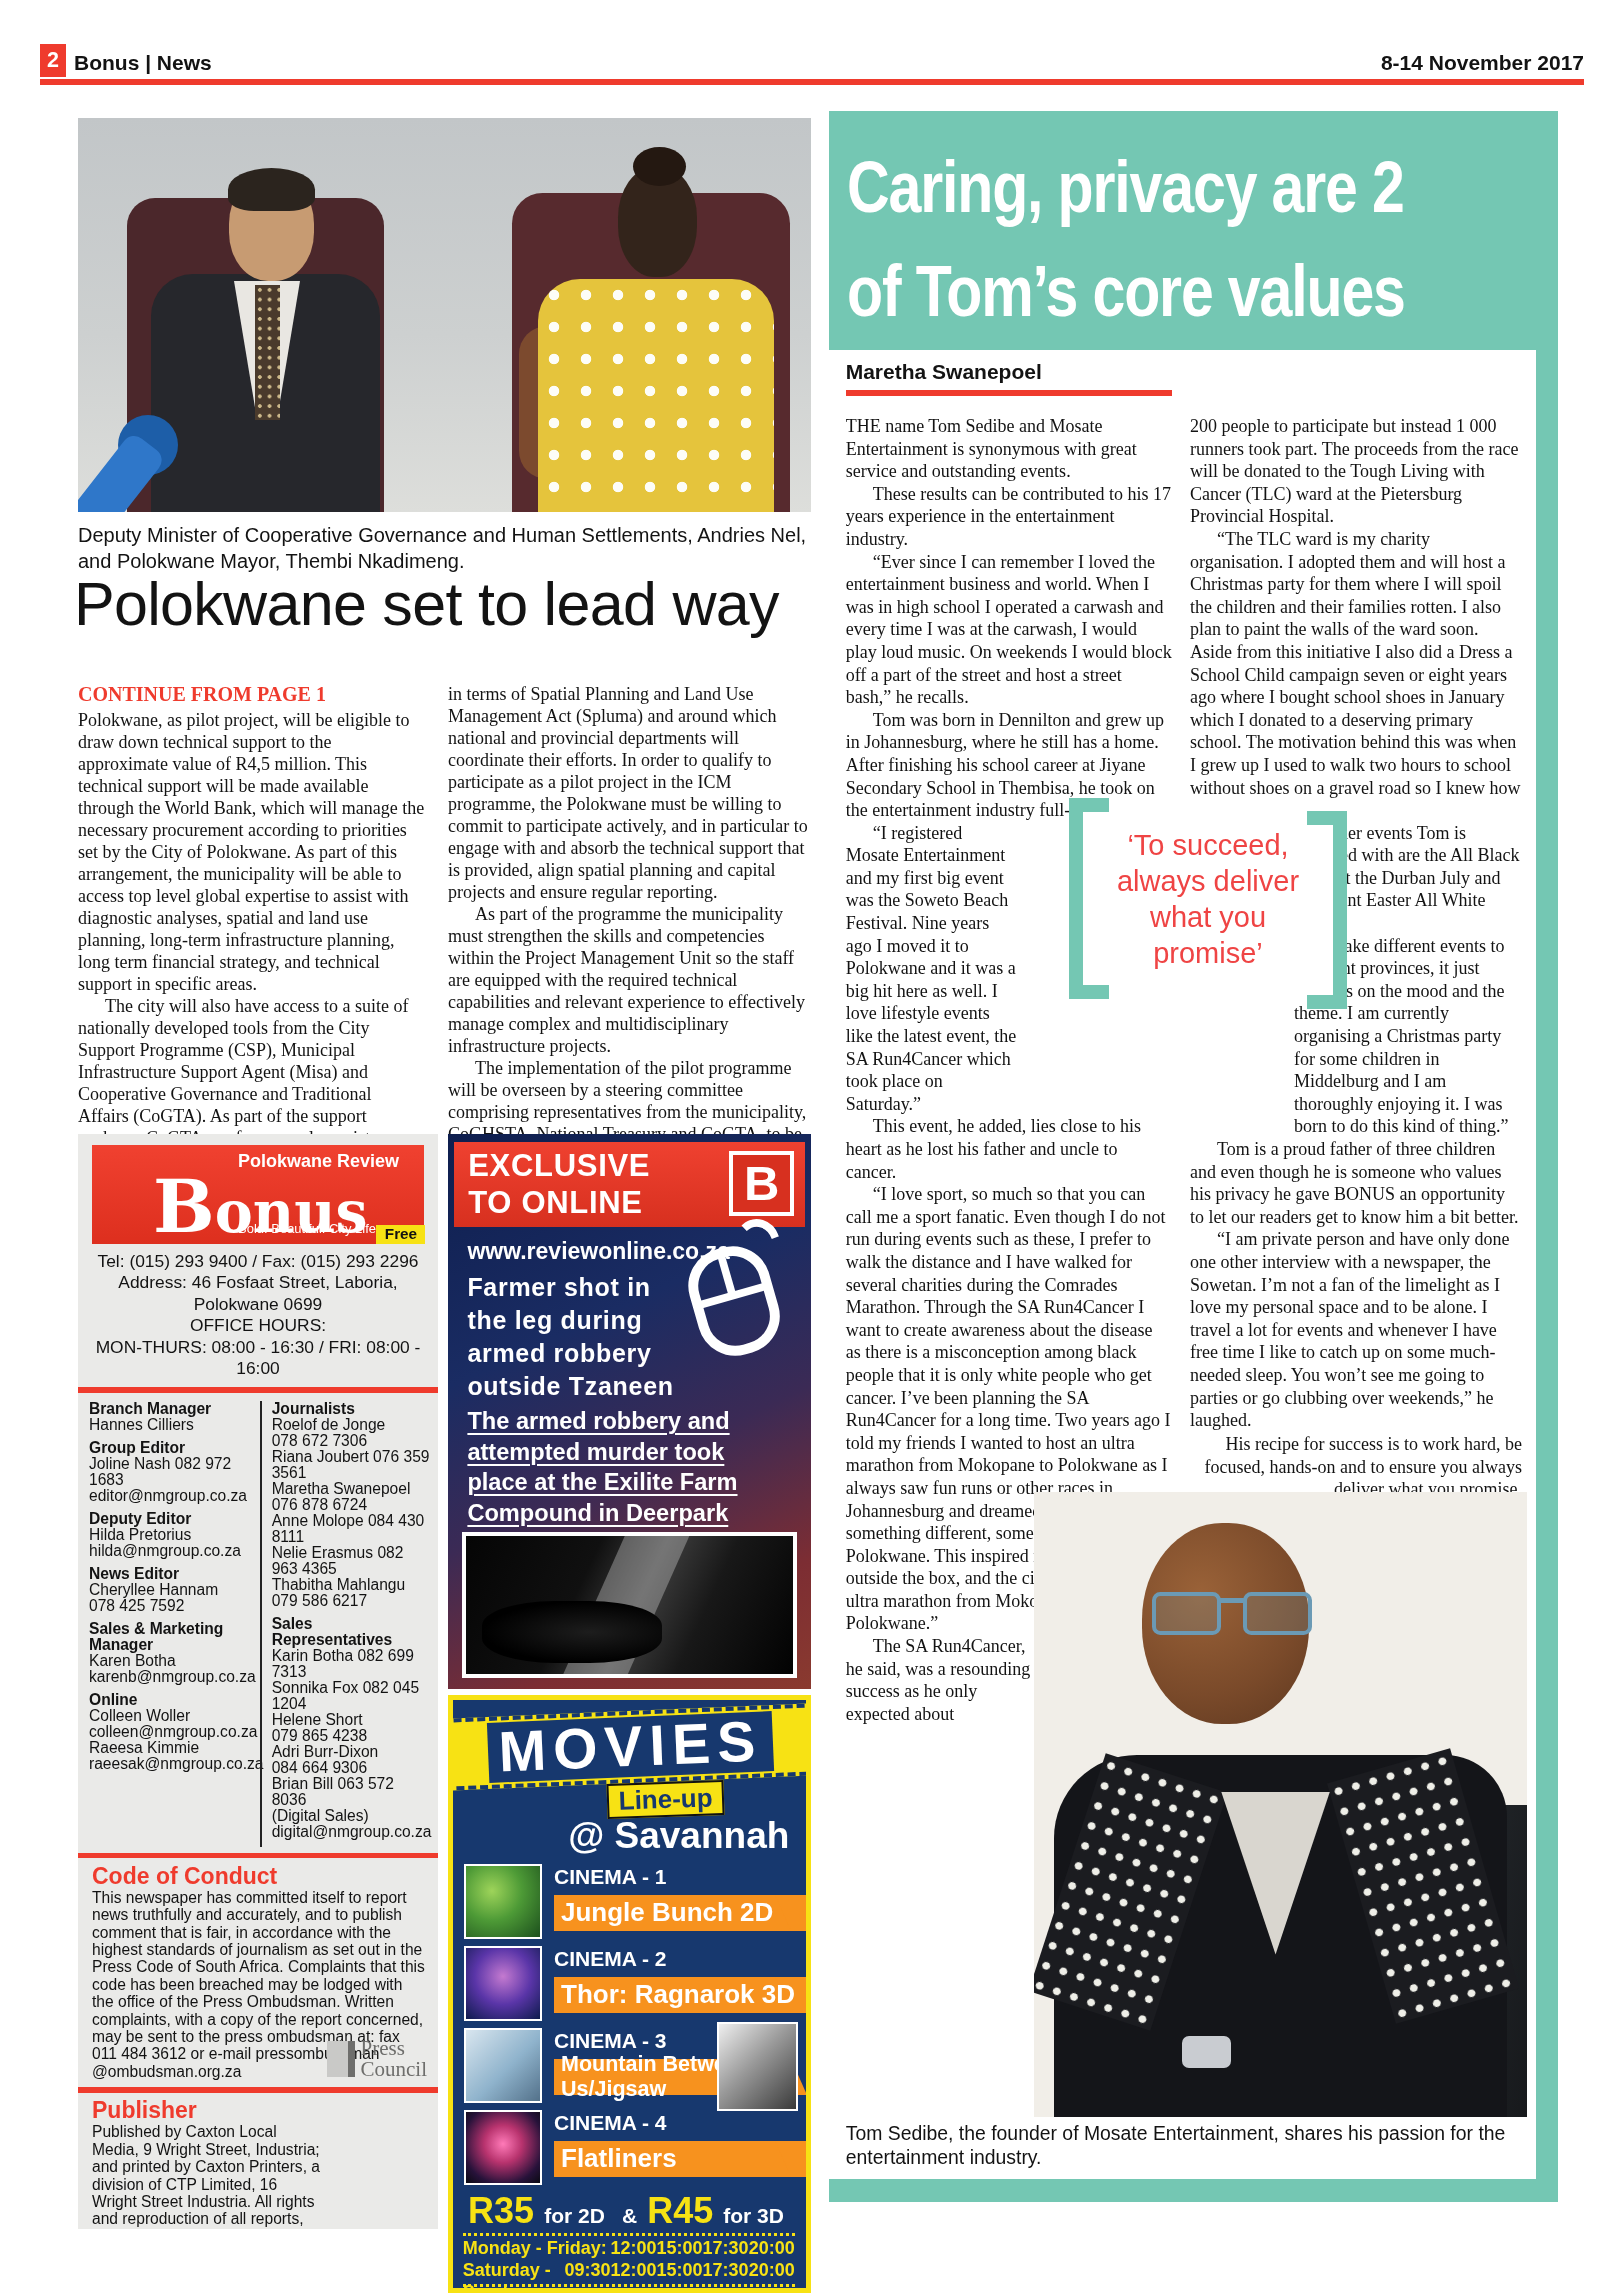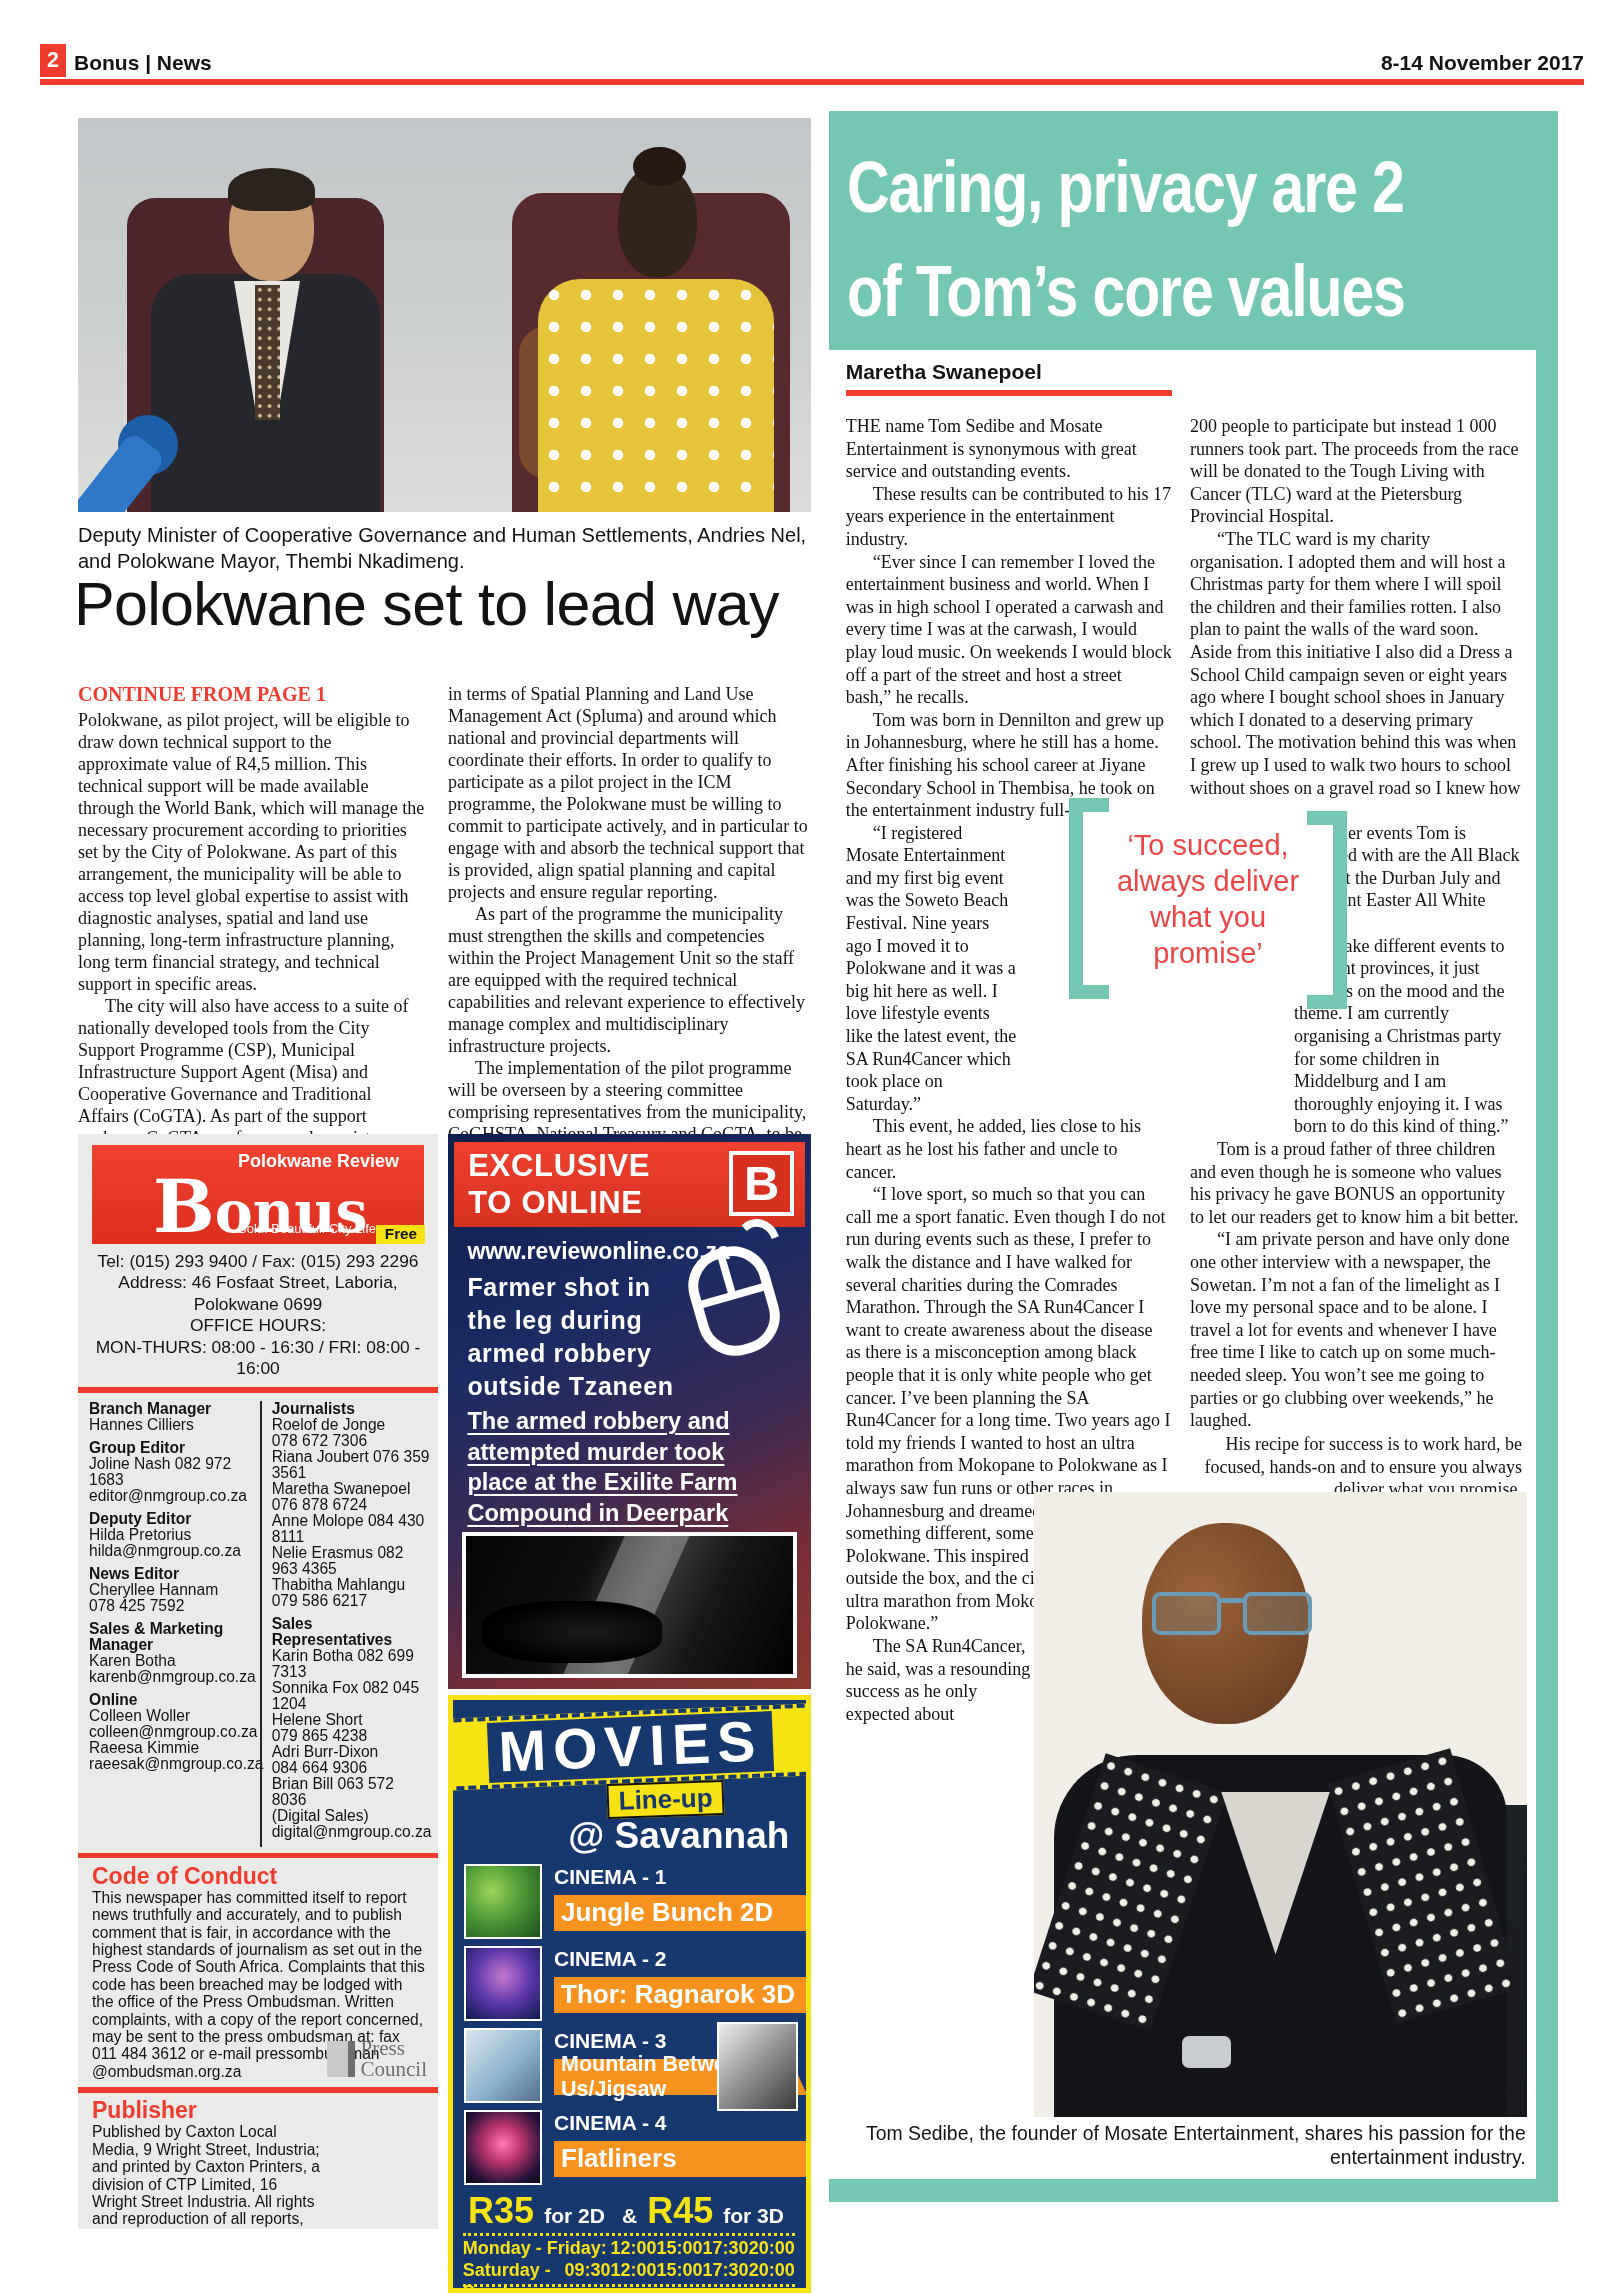--- a/index.html
+++ b/index.html
@@ -167,21 +167,21 @@
   .t-bandR{position:absolute;right:8%;top:43%;width:26%;height:40%;transform:rotate(-16deg);
     background:radial-gradient(circle,#efefe8 3.5px,transparent 4.2px) 0 0/18px 21px,#1b1c20;}
   .t-shirt{position:absolute;left:38%;top:48%;width:22%;height:26%;background:#d9d6cf;clip-path:polygon(0 0,100% 0,50% 100%);}
   .t-head{position:absolute;left:22%;top:5%;width:167px;height:201px;border-radius:48%;
     background:radial-gradient(circle at 35% 35%,#9a6238 0%,#7a4a2a 60%,#5e3820 100%);}
   .t-glasses{position:absolute;left:24%;top:16%;width:160px;height:44px;}
   .t-lens{position:absolute;top:0;width:69px;height:43px;border:4.9px solid #6b9ab5;border-radius:8.3px;background:rgba(120,150,160,.25);}
   .t-lens.l{left:0;} .t-lens.r{right:0;}
   .t-bridge{position:absolute;left:68px;top:5.6px;width:25px;height:5.6px;background:#6b9ab5;}
   .t-watch{position:absolute;left:30%;top:87%;width:49px;height:32px;background:#c9ccd1;border-radius:7px;}
-  .f-caption{position:absolute;left:16.7px;top:1772px;width:680px;font-size:19.4px;line-height:23.6px;text-align:right;}
+  .f-caption{position:absolute;left:16.7px;top:1772px;width:680px;font-size:19.4px;line-height:23.6px;}
 </style>
 </head>
 <body>
 
 <div id="page">
 
   <div class="abs hdr-num">2</div>
   <div class="abs hdr-sec">Bonus | News</div>
   <div class="abs hdr-date">8-14 November 2017</div>
   <div class="abs hdr-rule"></div>

